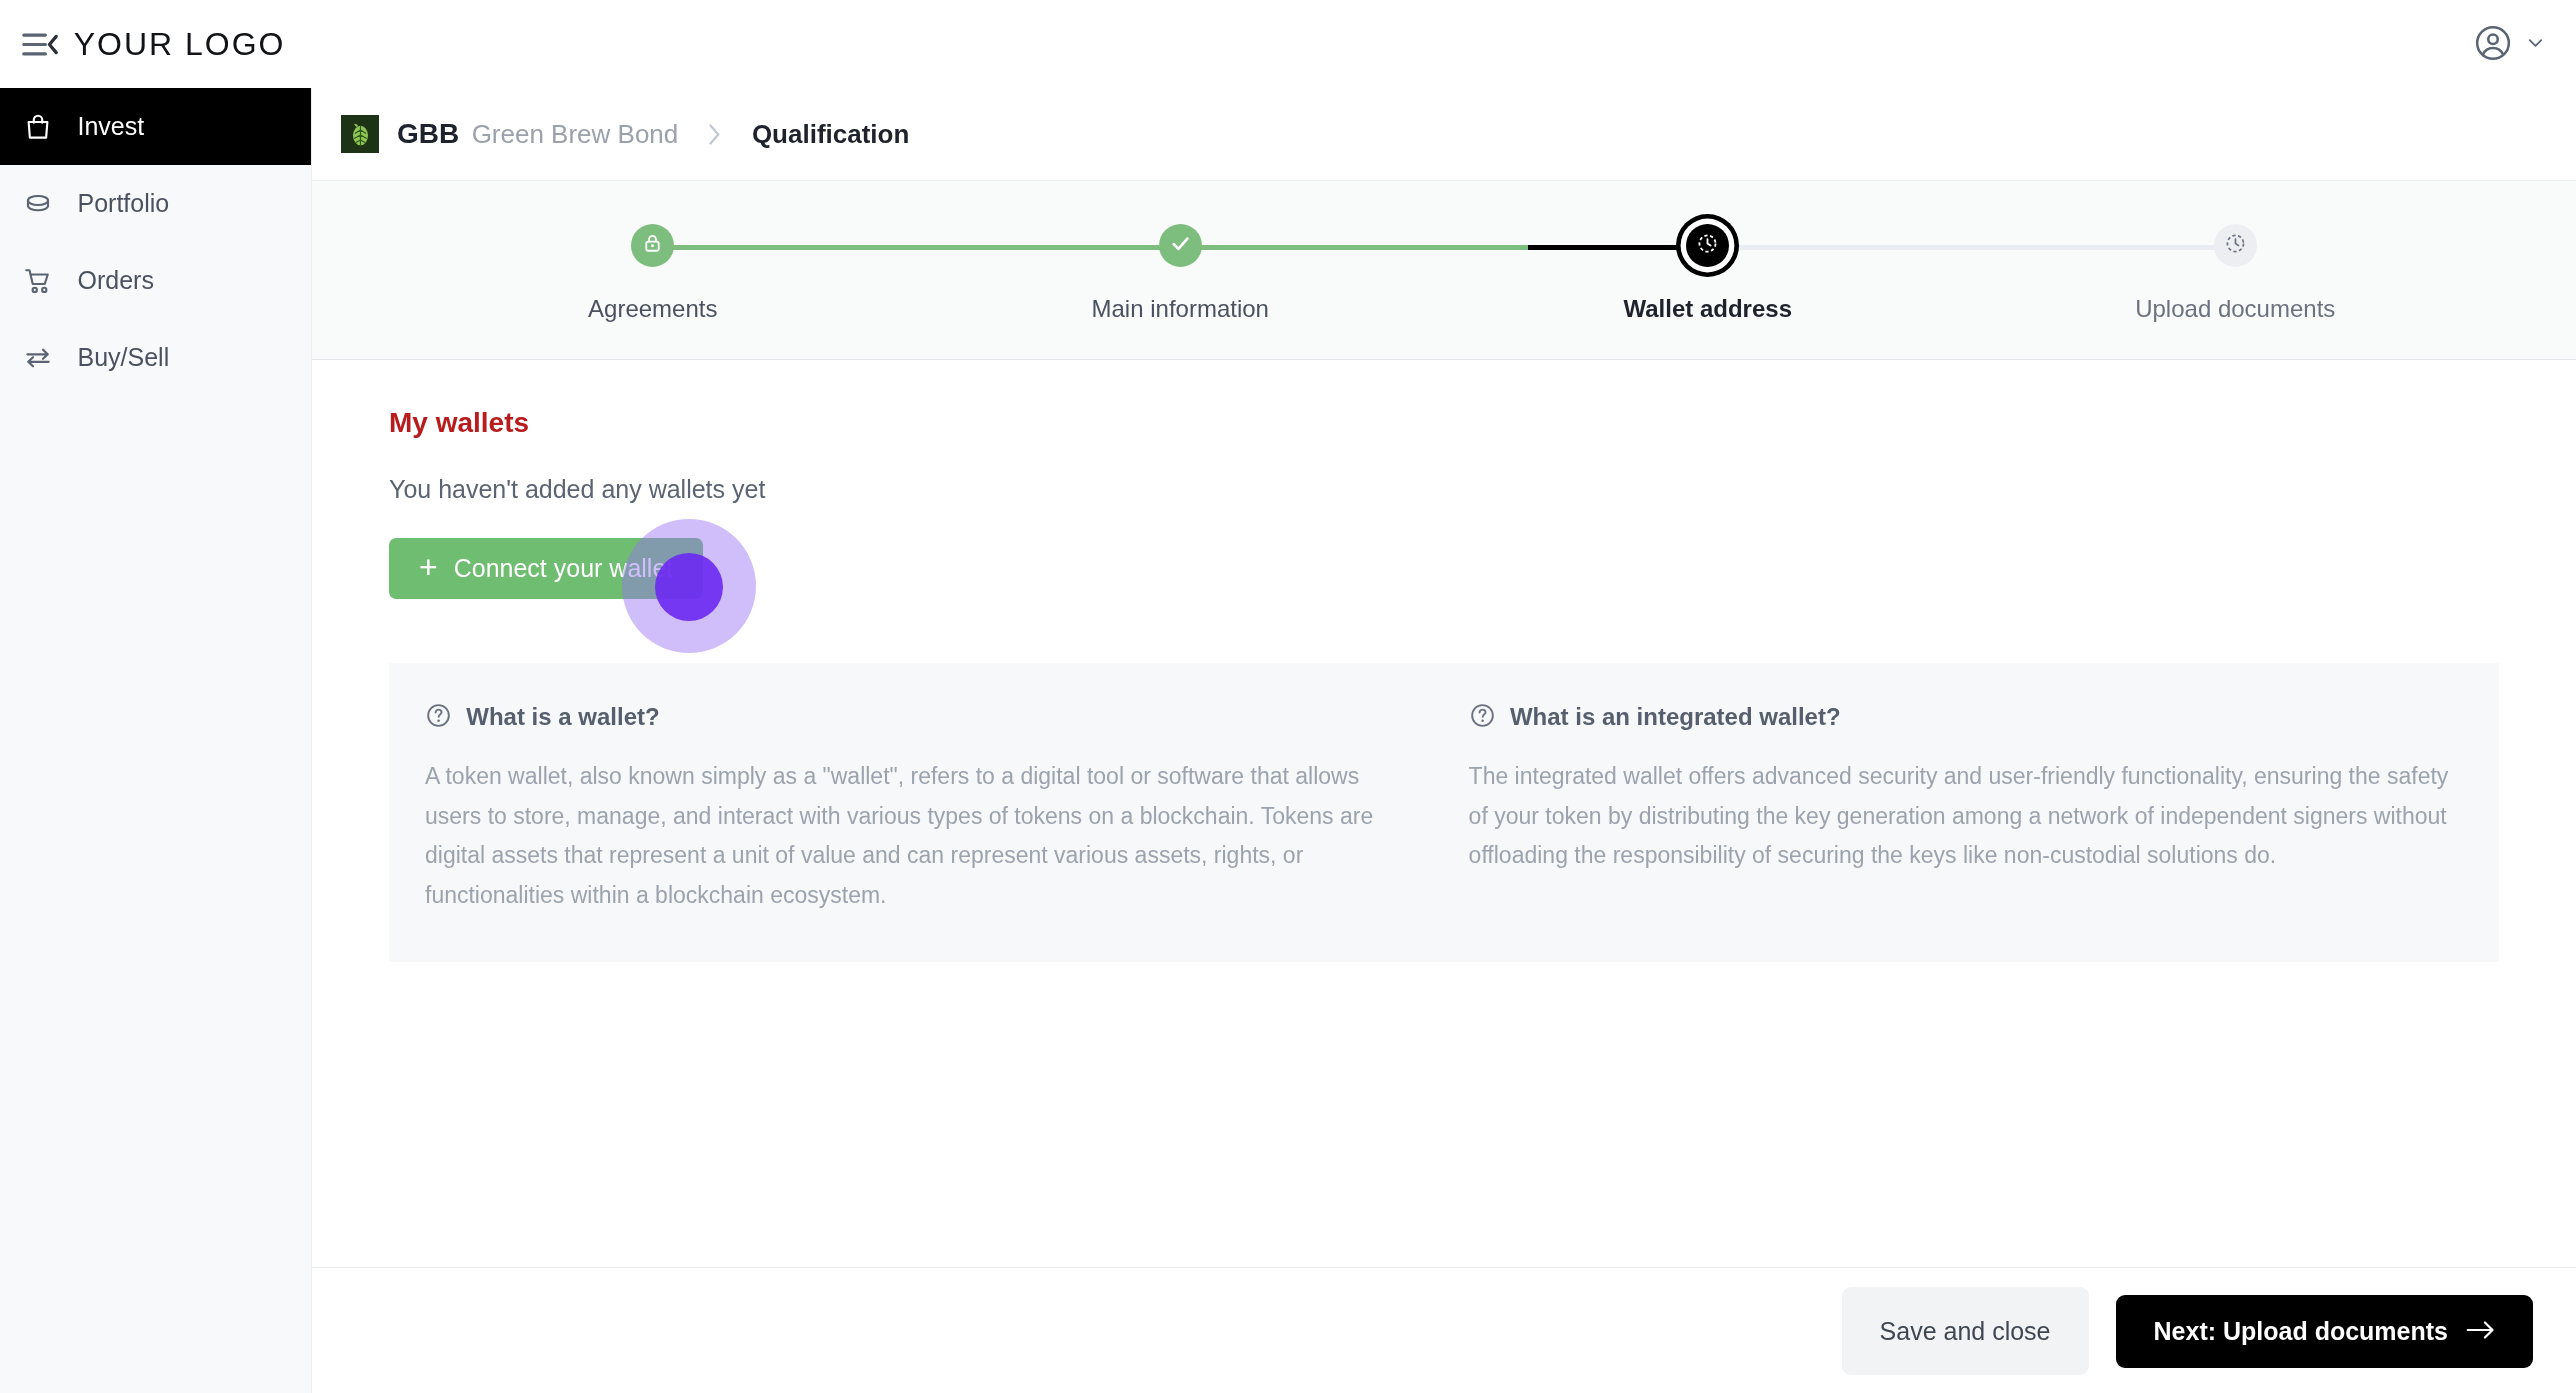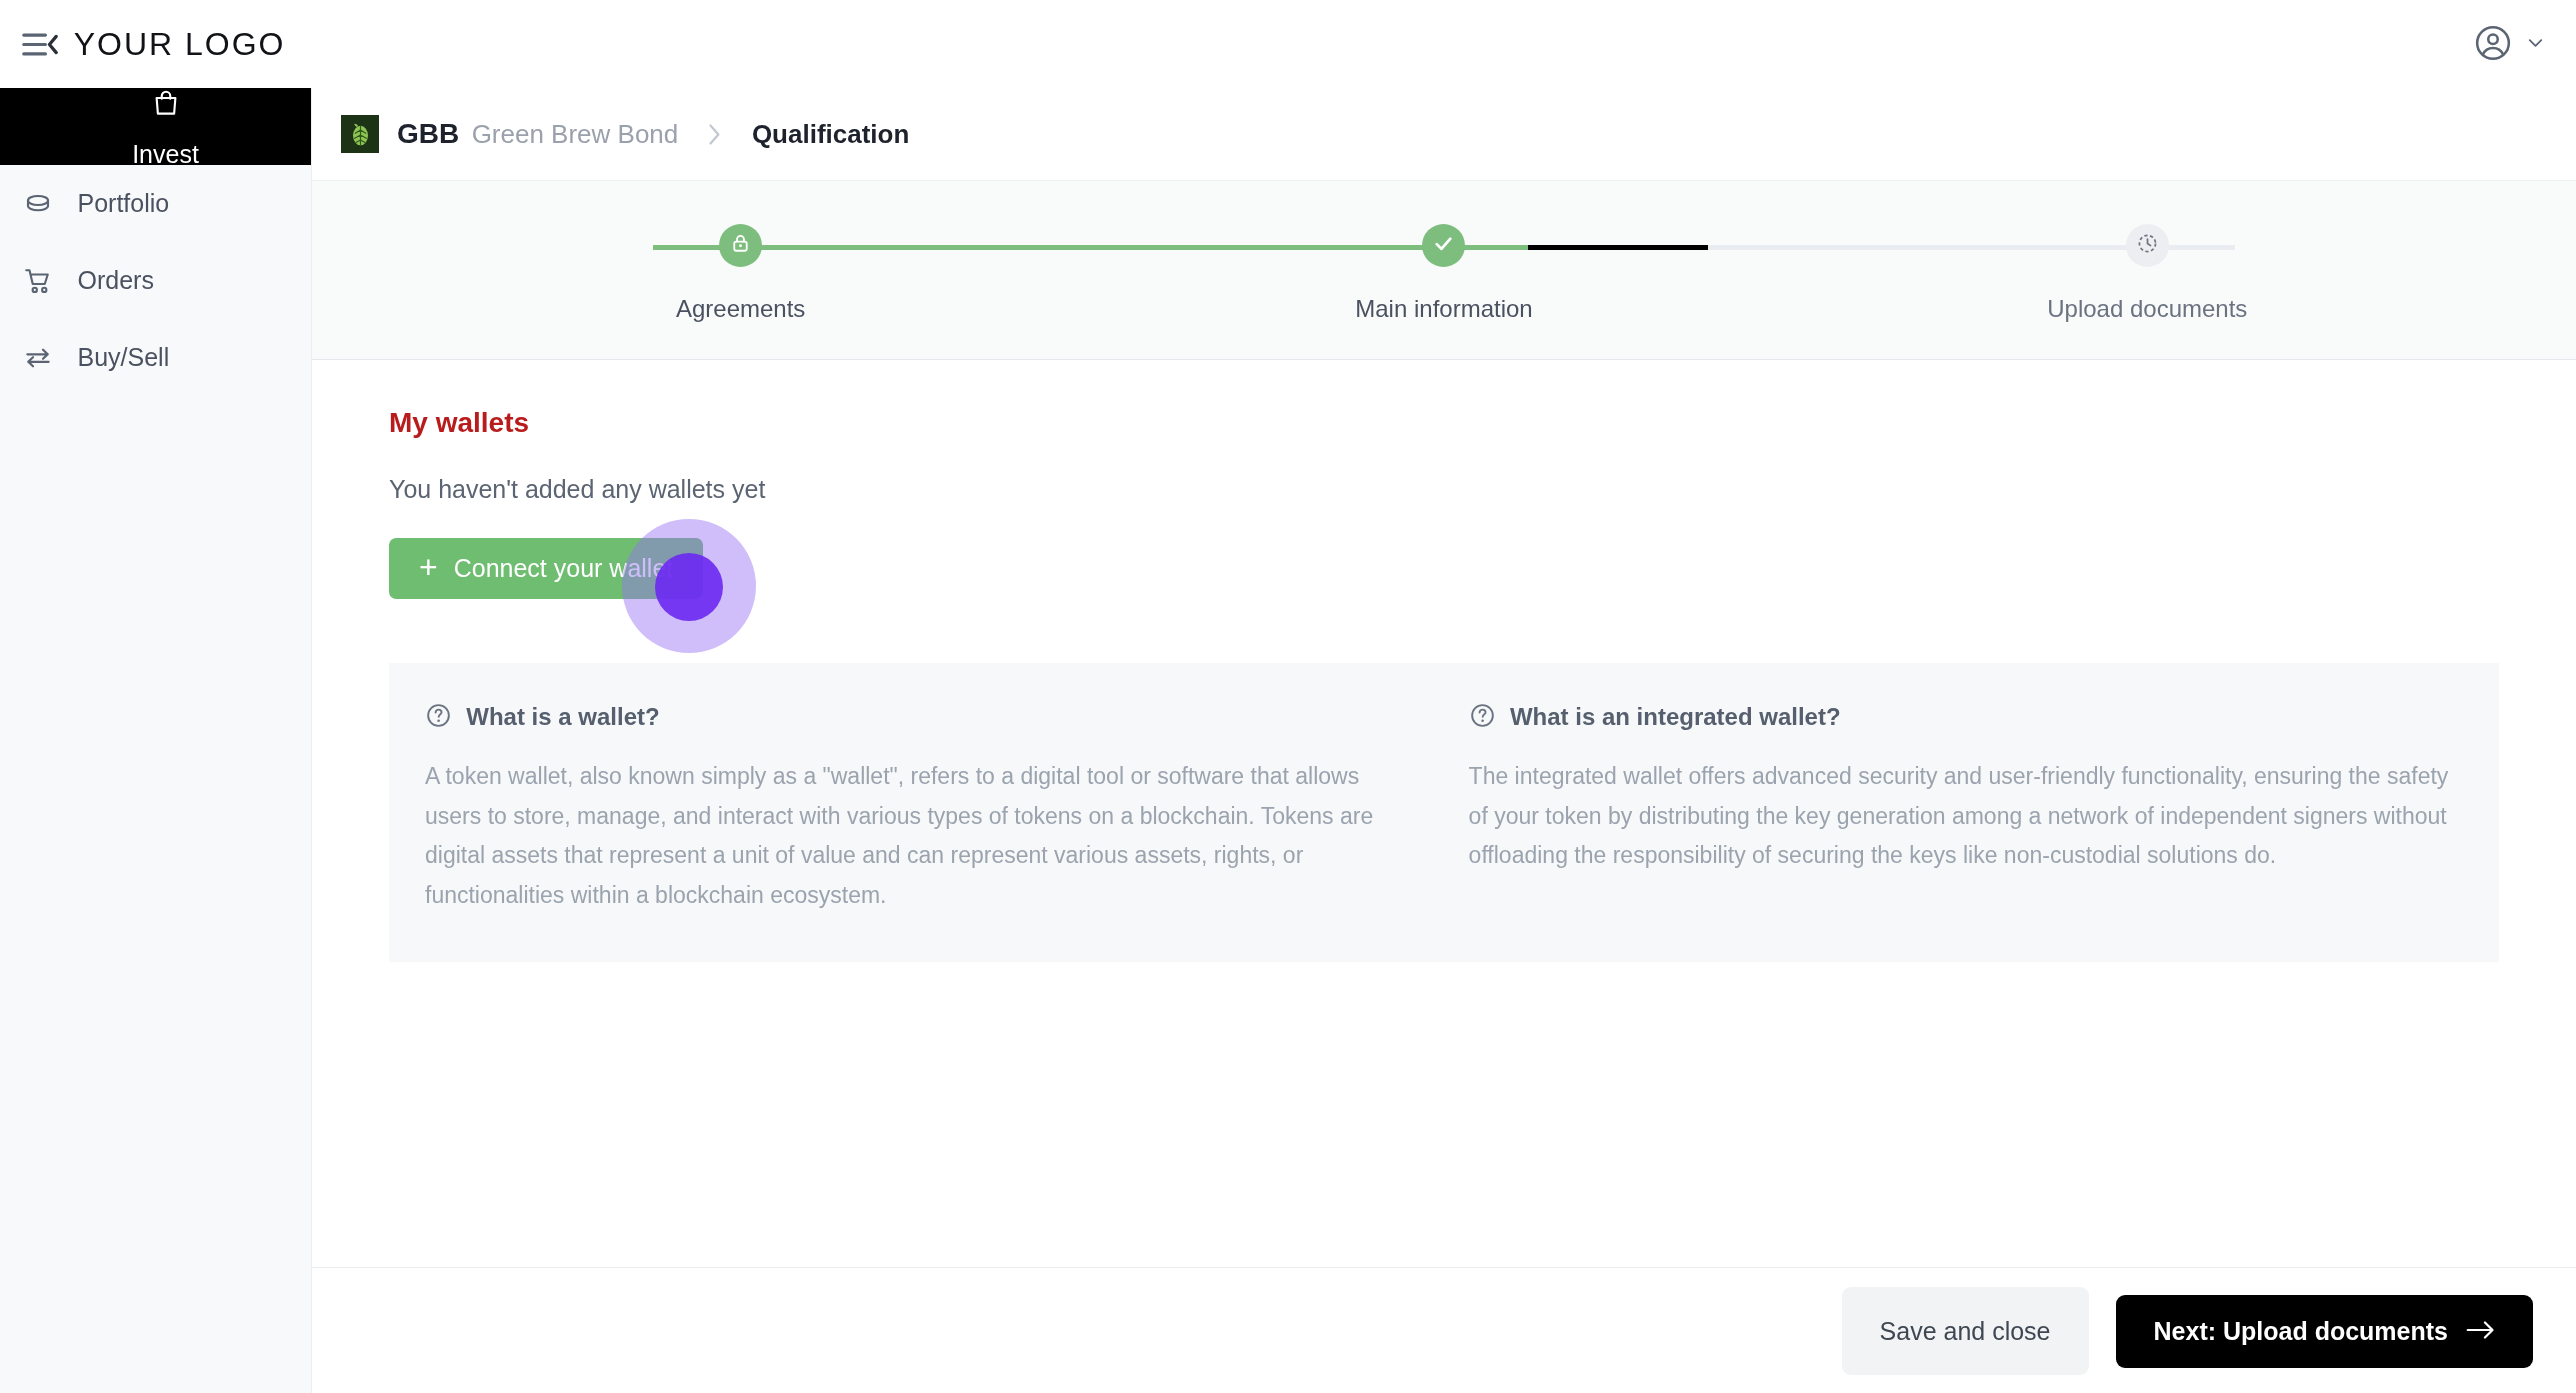--- a/index.html
+++ b/index.html
@@ -44,21 +44,21 @@
     display: flex; flex-direction: column;
     border-right: 0.9px solid #eceef0;
   }
   .nav-item {
     display: flex; align-items: center; gap: 21.5px;
     height: 77px; padding-left: 20px;
     color: #4a5160; font-size: 25px; font-weight: 500;
     cursor: pointer;
   }
   .nav-item .nav-icon { width: 36px; display:flex; align-items:center; justify-content:center; }
-  .nav-item.active { background: #000000; color: #ffffff; flex-direction: column; }
+  .nav-item.active { background: #000000; color: #ffffff; }
 
   
   .content-col {
     flex: 1 1 auto; min-width: 0;
     display: flex; flex-direction: column;
     background: #ffffff;
   }
 
   
   .breadcrumb {
@@ -315,20 +315,33 @@
                 <span>
                   <svg width="25" height="25" viewBox="0 0 24 24" fill="none">
                     <path d="M5.5 12.6L10 17.2L18.6 7.4" stroke="#ffffff" stroke-width="2.6" stroke-linecap="round" stroke-linejoin="round"></path>
                   </svg>
                 </span>
               </div>
             </div>
             <div class="step-label">Main information</div>
           </div>
 
+          <div class="step">
+            <div class="step-dot-wrap">
+              <div class="step-dot active">
+                <span>
+                  <svg width="23" height="23" viewBox="0 0 24 24" fill="none">
+                    <circle cx="12" cy="12" r="8.4" stroke="#ffffff" stroke-width="1.9" stroke-dasharray="3.4 2.6"></circle>
+                    <path d="M12 7.4V12l3.2 2.2" stroke="#ffffff" stroke-width="1.9" stroke-linecap="round" stroke-linejoin="round"></path>
+                  </svg>
+                </span>
+              </div>
+            </div>
+            <div class="step-label active">Wallet address</div>
+          </div>
 
           <div class="step">
             <div class="step-dot-wrap">
               <div class="step-dot pending">
                 <span>
                   <svg width="23" height="23" viewBox="0 0 24 24" fill="none">
                     <circle cx="12" cy="12" r="8.4" stroke="#6b7280" stroke-width="1.8" stroke-dasharray="3.4 2.6"></circle>
                     <path d="M12 7.4V12l3.2 2.2" stroke="#6b7280" stroke-width="1.8" stroke-linecap="round" stroke-linejoin="round"></path>
                   </svg>
                 </span>

